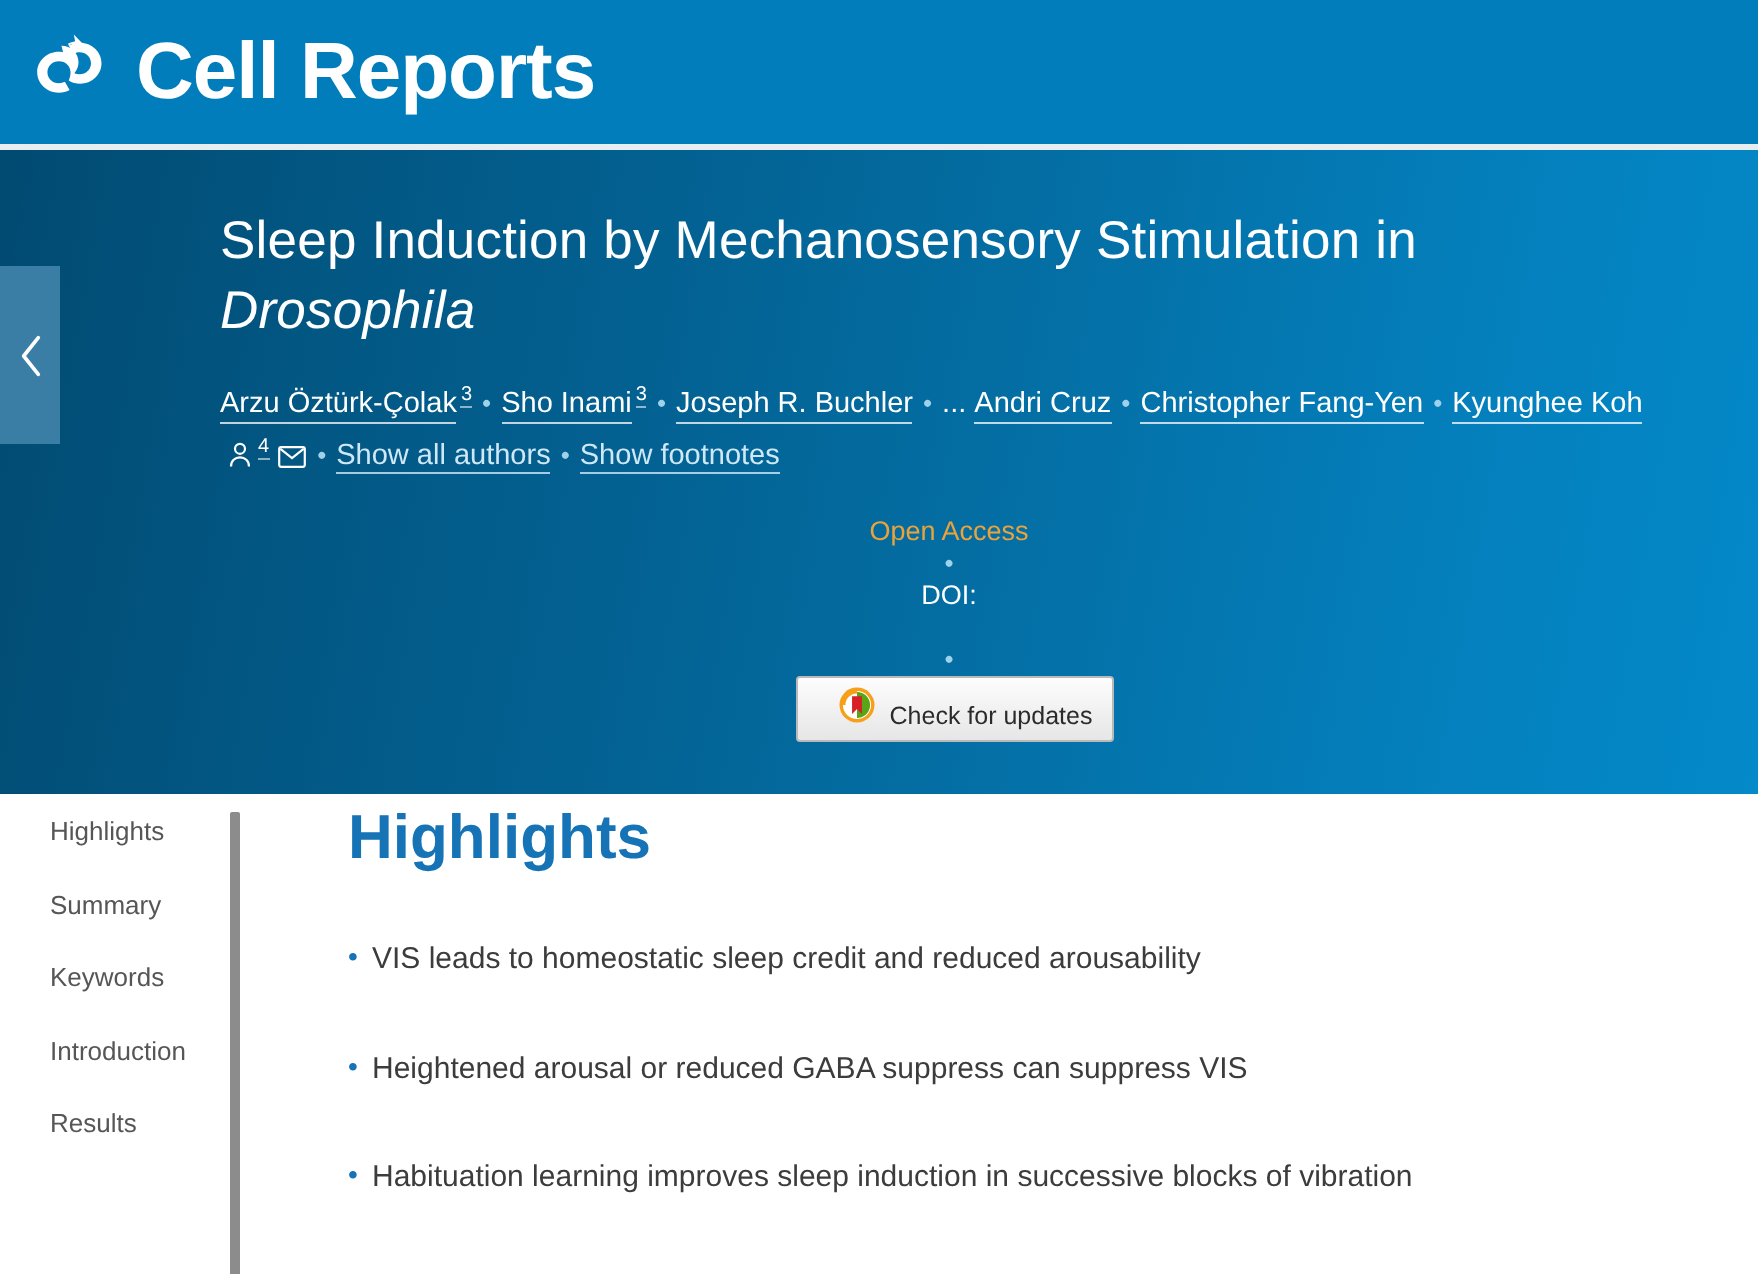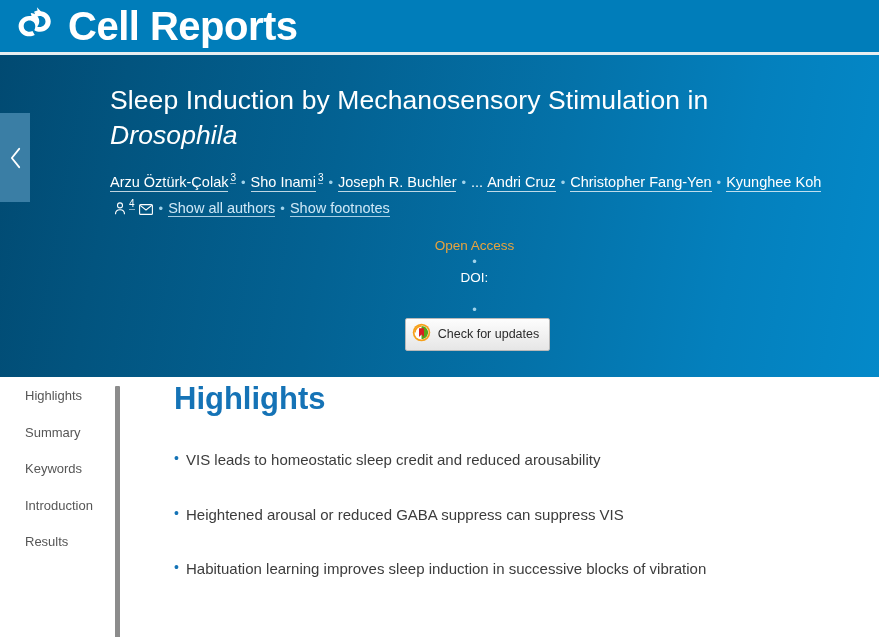--- a/index.html
+++ b/index.html
@@ -12,21 +12,21 @@
     height: 637px;
     overflow: hidden;
     background: #ffffff;
     font-family: "Liberation Sans", sans-serif;
     -webkit-font-smoothing: antialiased;
   }
 
   
   .masthead {
     position: relative;
-    height: 52px;
+    height: 72px;
     background: #007dba;
     display: flex;
     align-items: center;
     padding-left: 14px;
     box-sizing: border-box;
   }
   .brand-logo {
     width: 42px;
     height: 42px;
     flex: 0 0 42px;
@@ -145,25 +145,25 @@
   }
   .doi-label { color: #ffffff; }
   .doi-link {
     color: #ffffff;
     text-decoration: none;
     border-bottom: 1px solid rgba(255,255,255,0.85);
     cursor: pointer;
   }
   .crossmark-badge {
     display: inline-flex;
-    align-items: center;
+    align-items: flex-end;
     background: linear-gradient(#fdfdfd, #e6e6e6);
     border: 1px solid #b9b9b9;
     border-radius: 2px;
-    padding: 4px 10px 4px 6px;
+    padding: 4px 10px 4px 20px;
     margin-left: 6px;
     cursor: pointer;
   }
   .crossmark-badge .cm-label {
     font-size: 12.5px;
     color: #2b2b2b;
     margin-left: 7px;
     white-space: nowrap;
   }
 

